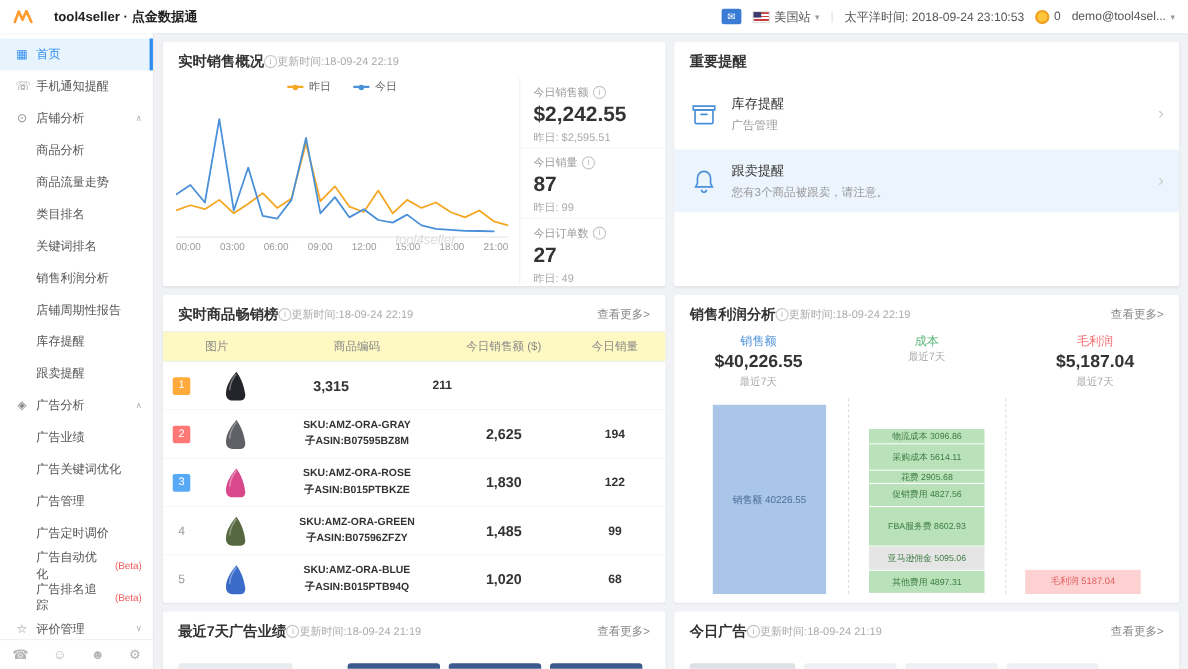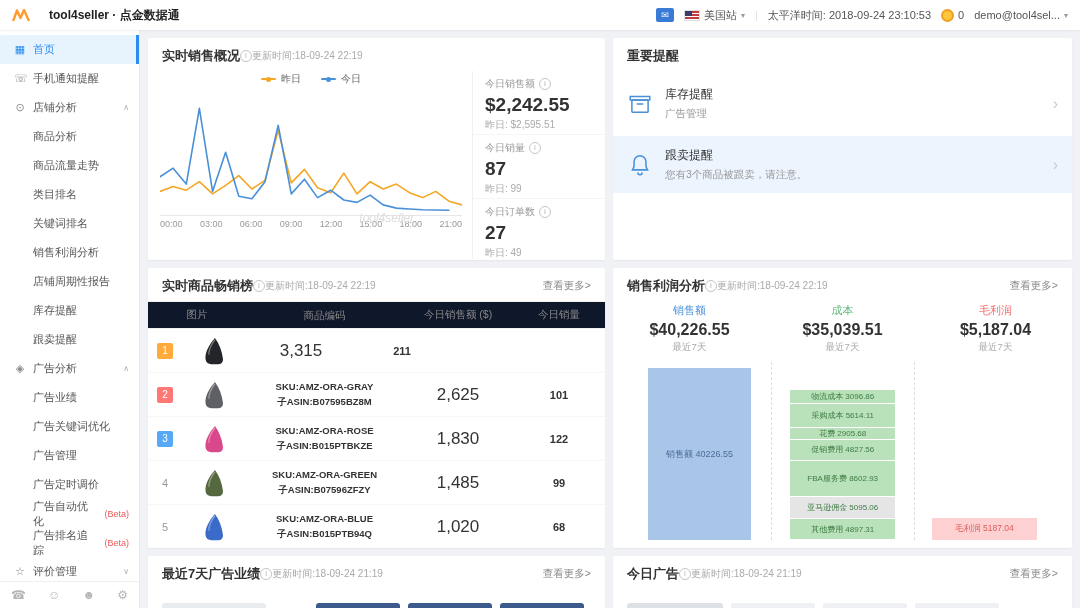--- a/index.html
+++ b/index.html
@@ -75,29 +75,29 @@
   .stat-label{font-size:10px;color:#999;display:flex;align-items:center;gap:4px;}
   .stat-value{font-size:19px;font-weight:bold;color:#333;margin:3px 0 2px;}
   .stat-sub{font-size:10px;color:#aaa;}
   
   .alert-item{display:flex;align-items:center;gap:12px;padding:11px 14px;margin-top:4px;cursor:pointer;}
   .alert-item.hl{background:#ecf4fd;}
   .alert-name{font-size:12px;color:#333;}
   .alert-desc{font-size:10.5px;color:#999;margin-top:4px;}
   .alert-chev{margin-left:auto;color:#ccc;font-size:16px;}
   
-  .t-head{display:flex;align-items:center;height:26px;background:#0f172a;
+  .t-head{display:flex;align-items:center;height:26px;background:#fef9c3;
           border-top:1px solid #f0f0f0;border-bottom:1px solid #f0f0f0;
           font-size:10.5px;color:#888;}
   .t-row{display:flex;align-items:center;height:43px;border-bottom:1px solid #f7f7f7;cursor:pointer;}
   .c-rankimg{width:98px;flex:none;text-align:center;}
   .c-rank{width:34px;flex:none;display:flex;justify-content:center;}
   .c-img{width:64px;flex:none;display:flex;justify-content:center;}
   .c-sku{flex:1;text-align:center;font-size:9.5px;font-weight:bold;color:#333;line-height:1.55;}
-  .c-sales{width:110px;flex:none;text-align:center;font-size:17px;font-weight:normal;color:#333;}
+  .c-sales{width:110px;flex:none;text-align:center;font-size:13px;font-weight:bold;color:#333;}
   .c-qty{width:92px;flex:none;text-align:center;font-size:11px;font-weight:bold;color:#333;}
   .t-head .c-sales,.t-head .c-qty,.t-head .c-sku{font-weight:normal;font-size:10.5px;color:#888;}
   .rank-badge{width:16px;height:16px;border-radius:2px;color:#fff;font-size:10px;
               display:flex;align-items:center;justify-content:center;}
   .rank-plain{color:#999;font-size:11px;}
   
   .profit-stats{display:flex;padding:2px 0 6px;}
   .p-col{flex:1;text-align:center;}
   .p-label{font-size:11px;}
   .p-value{font-size:16px;font-weight:bold;color:#333;margin:3px 0 2px;}
@@ -366,21 +366,21 @@
               <svg width="30" height="30" viewBox="0 0 32 32">
                 <path d="M17 2 C11 9 6 17 7 25 c0.5 3 3 5 6 5 h8 c3 0 5 -2.5 4.5 -6 C24.5 16 21.5 8 17 2 Z" fill="#5e6066"></path>
                 <path d="M17 4 C13 9 10.5 14 10.5 20" stroke="rgba(255,255,255,0.35)" stroke-width="1.5" fill="none"></path>
               </svg>
             </div>
             <div class="c-sku">
               <div>SKU:AMZ-ORA-GRAY</div>
               <div>子ASIN:B07595BZ8M</div>
             </div>
             <div class="c-sales">2,625</div>
-            <div class="c-qty">101</div>
+            <div class="c-qty">194</div>
           </div>
           <div class="t-row">
             <div class="c-rank">
               <span class="rank-badge" style="background: rgb(88, 169, 245);">3</span>
             </div>
             <div class="c-img">
               <svg width="30" height="30" viewBox="0 0 32 32">
                 <path d="M17 2 C11 9 6 17 7 25 c0.5 3 3 5 6 5 h8 c3 0 5 -2.5 4.5 -6 C24.5 16 21.5 8 17 2 Z" fill="#d8488a"></path>
                 <path d="M17 4 C13 9 10.5 14 10.5 20" stroke="rgba(255,255,255,0.35)" stroke-width="1.5" fill="none"></path>
               </svg>
@@ -437,21 +437,20 @@
         <span class="more">查看更多&gt;</span>
       </div>
       <div class="profit-stats">
         <div class="p-col">
           <div class="p-label" style="color: rgb(74, 144, 217);">销售额</div>
           <div class="p-value">$40,226.55</div>
           <div class="p-sub">最近7天</div>
         </div>
         <div class="p-col">
           <div class="p-label" style="color: rgb(92, 184, 122);">成本</div>
-          <div class="p-value">$35,039.51</div>
           <div class="p-sub">最近7天</div>
         </div>
         <div class="p-col">
           <div class="p-label" style="color: rgb(245, 108, 108);">毛利润</div>
           <div class="p-value">$5,187.04</div>
           <div class="p-sub">最近7天</div>
         </div>
       </div>
       <div class="waterfall" id="waterfall">
           <div class="wf-sep" style="left: 33.33%;"></div>

